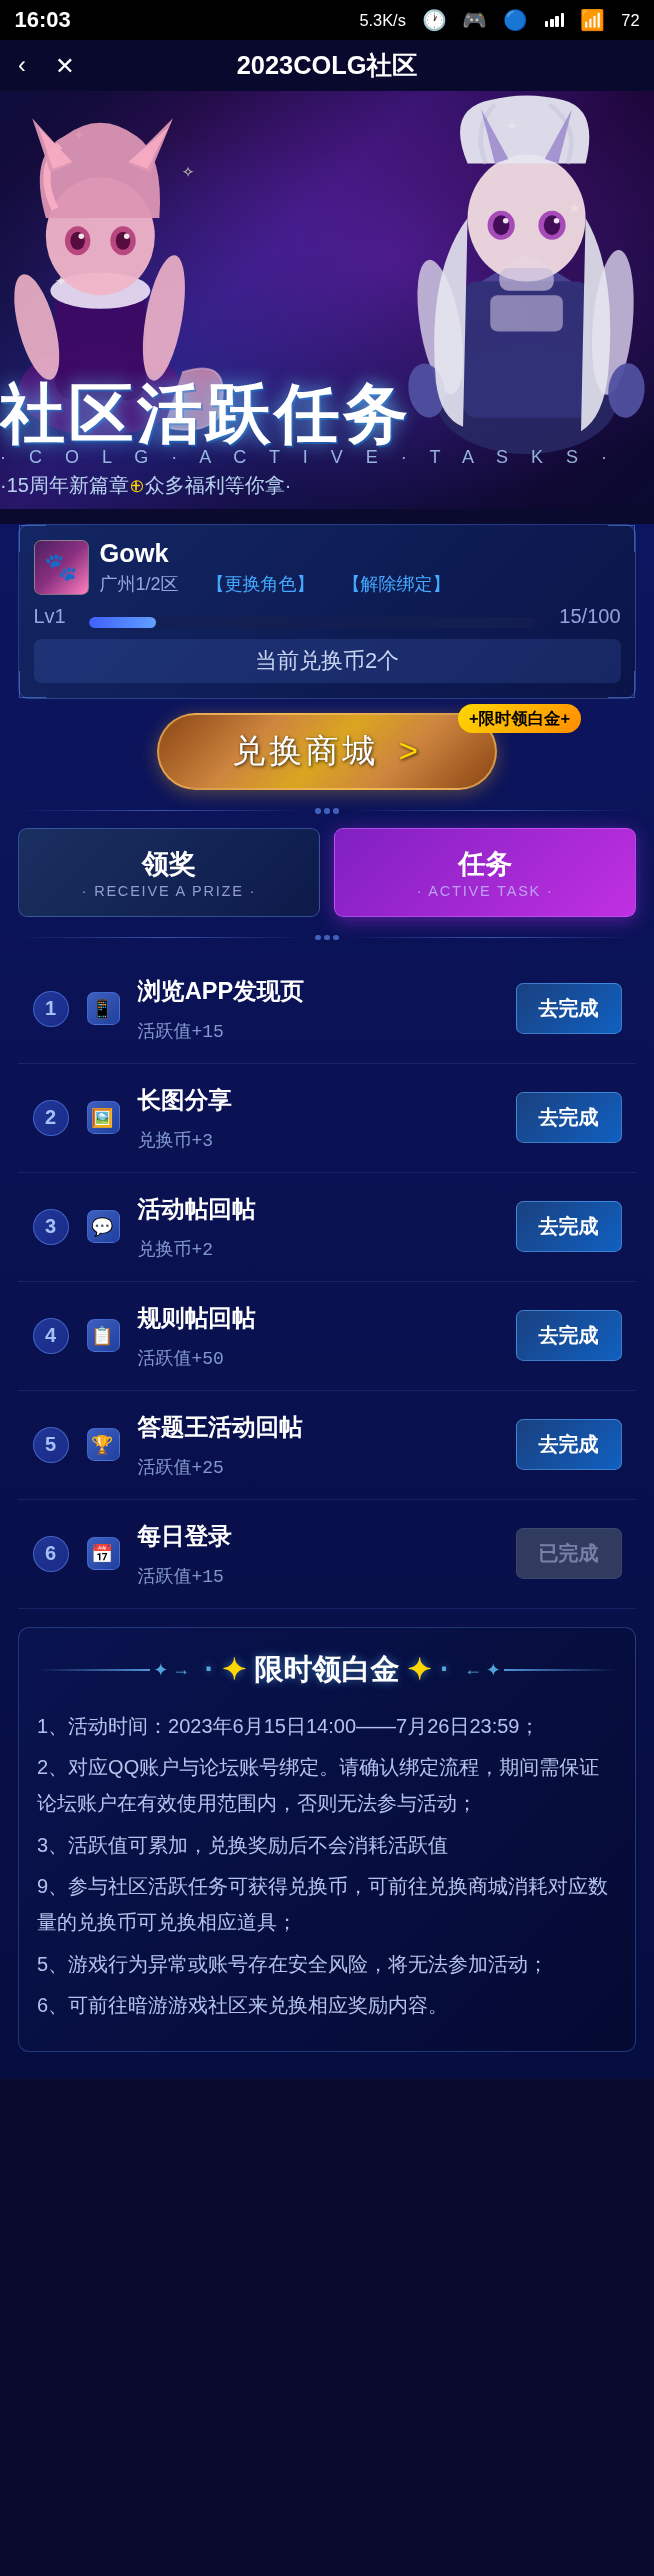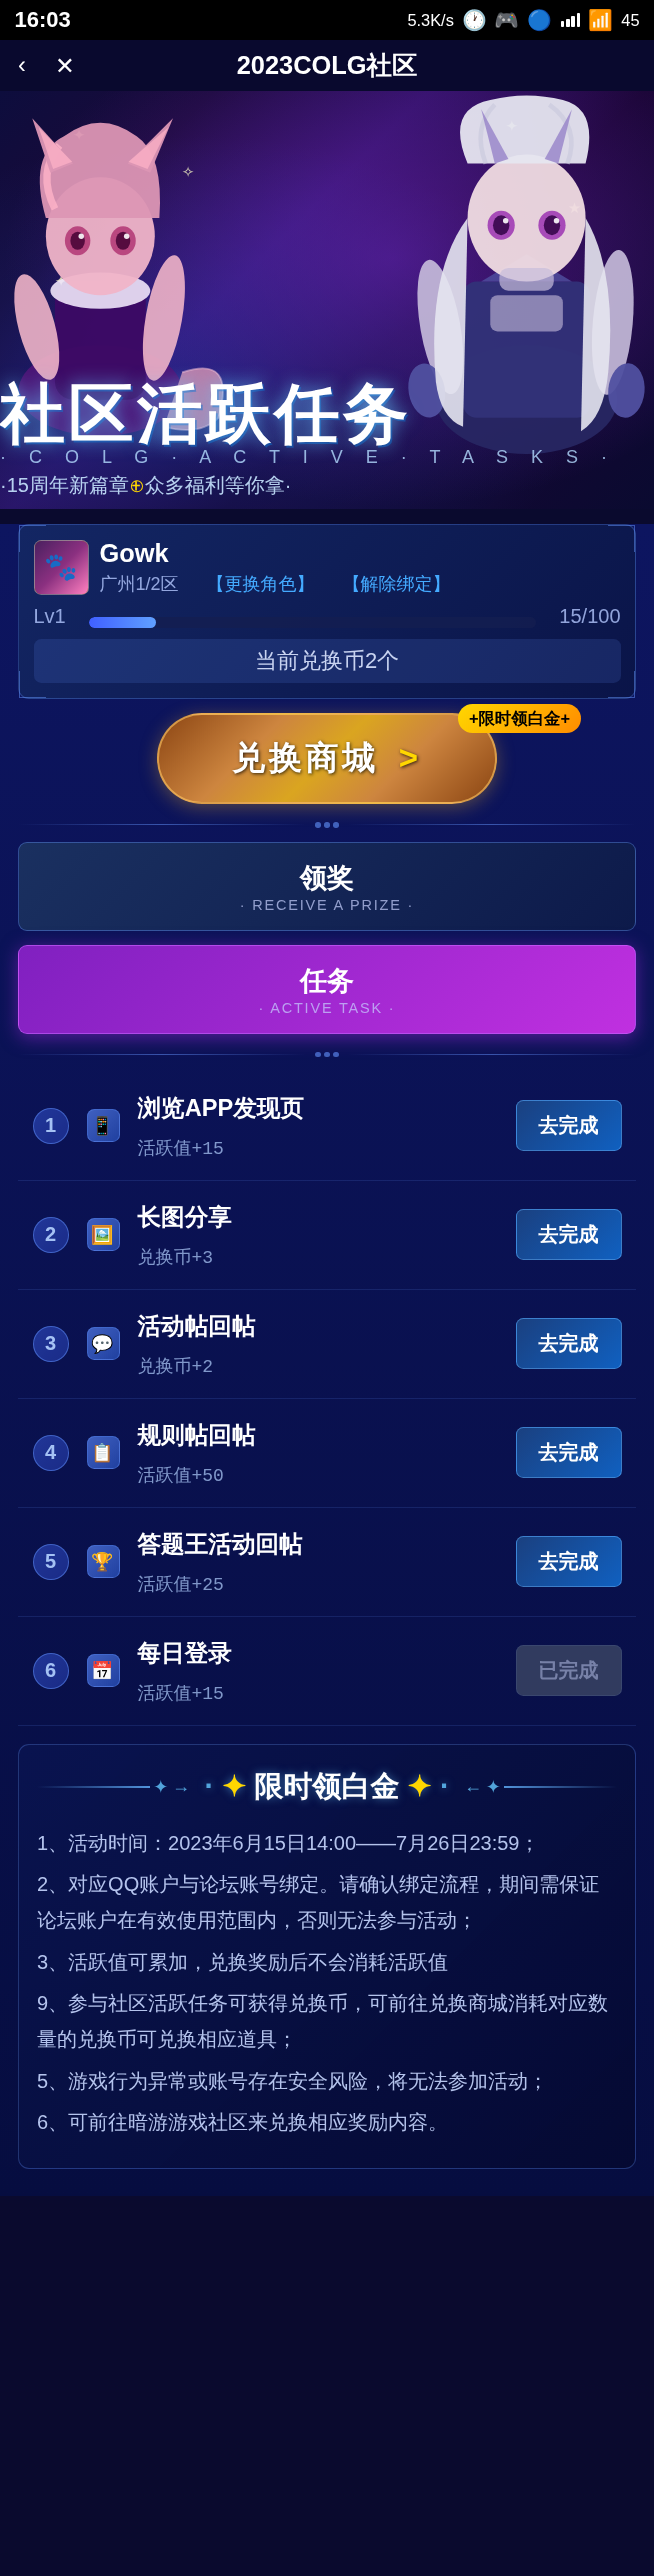--- a/index.html
+++ b/index.html
@@ -22,21 +22,21 @@
       height: 40px;
     }
     .status-bar-left {
       font-size: 22px;
       font-weight: 600;
       color: #fff;
     }
     .status-bar-right {
       display: flex;
       align-items: center;
-      gap: 8px;
+      gap: 16px;
       font-size: 18px;
       color: #fff;
     }
     .signal-bars {
       display: flex;
       align-items: flex-end;
       gap: 1.8px;
     }
     .signal-bar {
       width: 3.6px;
@@ -229,23 +229,23 @@
       font-size: 16.4px;
       font-weight: 700;
       padding: 3.6px 11px;
       border-radius: 18px;
     }
     .shop-btn {
       display: inline-block;
       background: linear-gradient(135deg, #8b4513 0%, #cd853f 30%, #daa520 50%, #cd853f 70%, #8b4513 100%);
       border: 2.7px solid rgba(255,200,100,0.6);
       border-radius: 45px;
-      padding: 21px 73px;
+      padding: 14px 73px;
       font-size: 33px;
-      font-weight: 700;
+      font-weight: 400;
       color: #fff;
       text-shadow: 0.9px 0.9px 3.6px rgba(0,0,0,0.8);
       cursor: pointer;
       letter-spacing: 3.6px;
       box-shadow: 0 3.6px 18px rgba(200,150,50,0.4);
     }
     .shop-arrow {
       color: #ffd700;
       margin-left: 7.3px;
     }
@@ -271,21 +271,20 @@
       height: 5.5px;
       border-radius: 50%;
       background: rgba(100,150,255,0.6);
     }
 
     
     .tab-row {
       display: flex;
       gap: 14.5px;
       margin: 14.5px 0 18px;
-      flex-direction: column;
     }
     .tab-btn {
       flex: 1;
       padding: 16.4px 0;
       border-radius: 9px;
       text-align: center;
       cursor: pointer;
       border: none;
       position: relative;
     }
@@ -473,21 +472,21 @@
     <span style="font-size:20px;">🎮</span>
     <span style="font-size:20px;">🔵</span>
     <div class="signal-bars">
       <div class="signal-bar" style="height:5.5px;"></div>
       <div class="signal-bar" style="height:8.2px;"></div>
       <div class="signal-bar" style="height:11px;"></div>
       <div class="signal-bar" style="height:13.6px;"></div>
     </div>
     <span style="font-size:20px;">📶</span>
     <span style="font-size:18px; display:flex; align-items:center; gap:1.8px;">
-      <span style="font-size:16.4px;">45</span>
+      <span style="font-size:16.4px;">72</span>
     </span>
   </div>
 </div>
 
 <div class="nav-bar">
   <span class="nav-back">‹</span>
   <span class="nav-close">✕</span>
   <span class="nav-title">2023COLG社区</span>
 </div>
 

